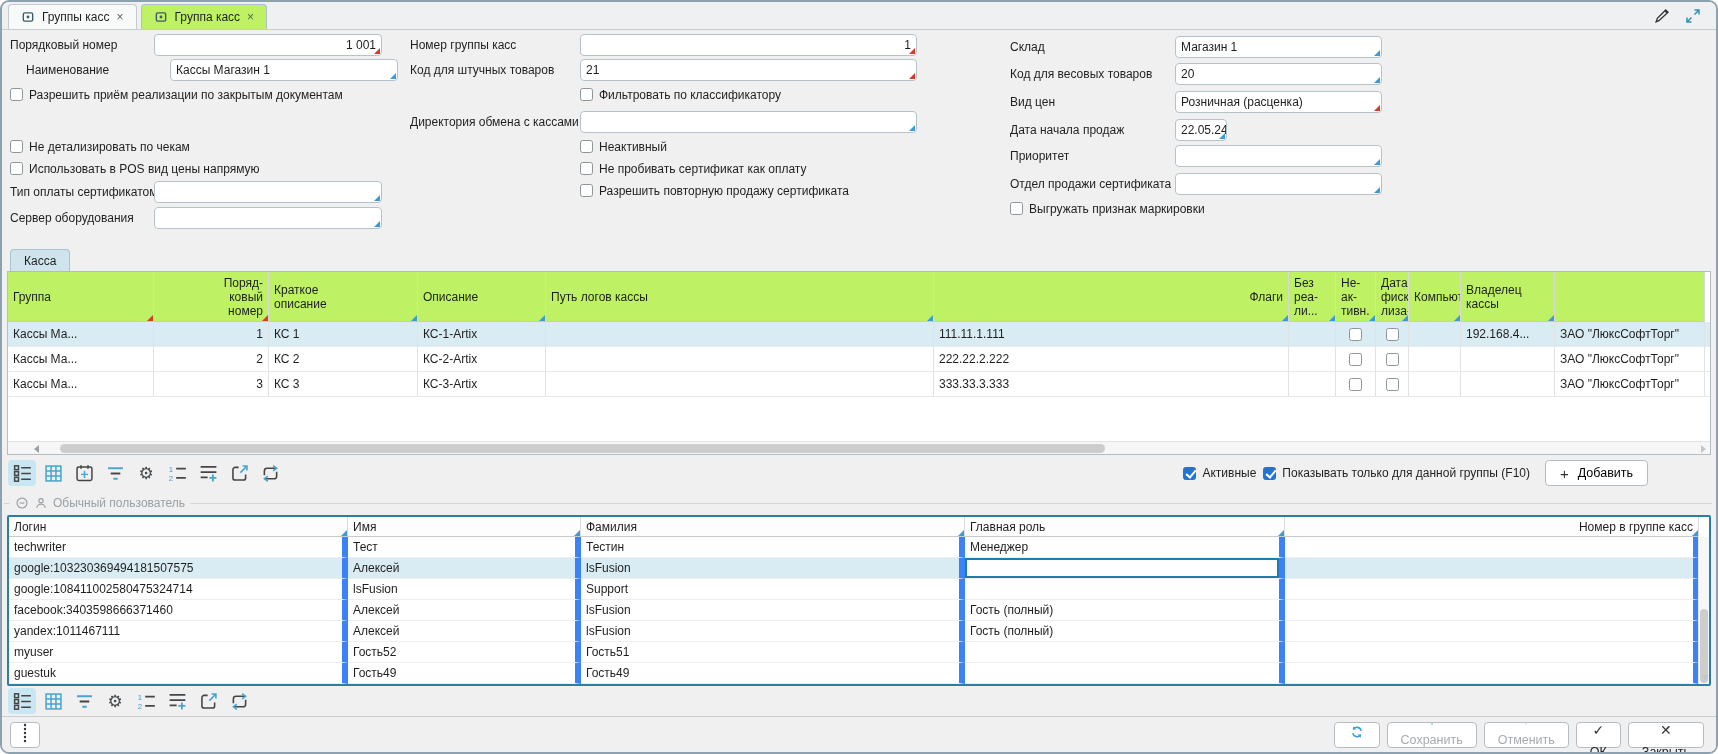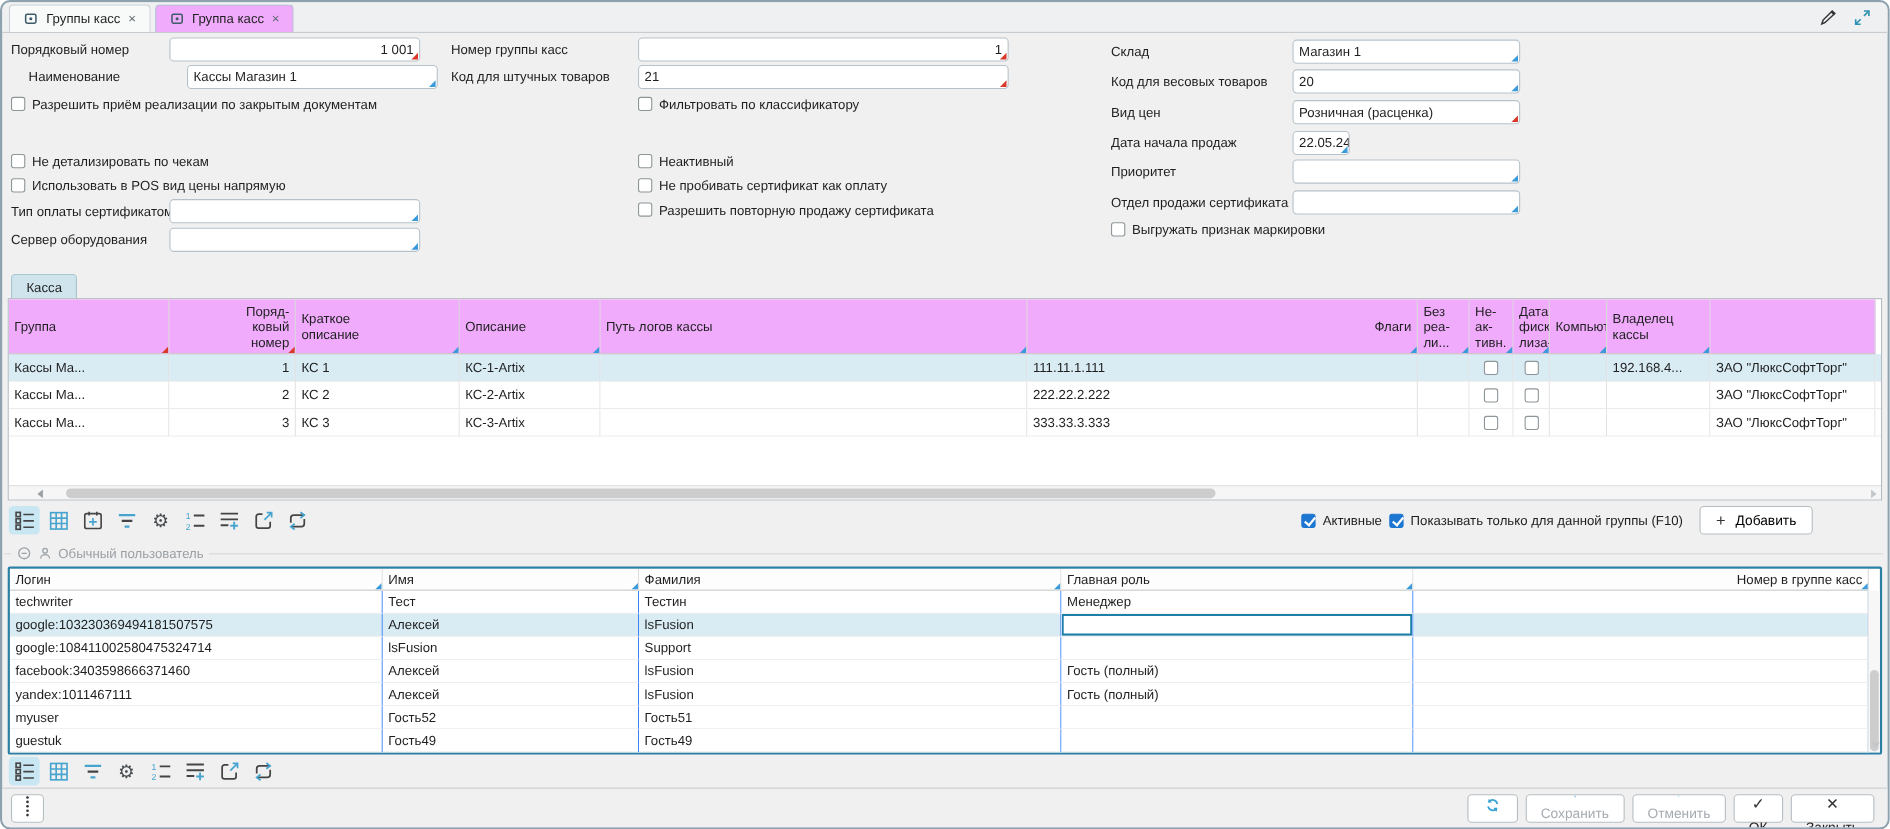--- a/index.html
+++ b/index.html
@@ -3,21 +3,21 @@
 <meta charset="utf-8">
 <style>
   html,body{margin:0;padding:0;background:#fff;}
   *{box-sizing:border-box;}
   .win{width:1718px;height:754px;border:2px solid #8da2ae;border-radius:9px;background:#f0f0f0;
        overflow:hidden;position:relative;font-family:"Liberation Sans","DejaVu Sans",sans-serif;color:#1f1f1f;}
   
   .tabbar{height:28px;display:flex;align-items:flex-end;border-bottom:1px solid #c6ccd0;padding:0 6px;background:#eef0f1;}
   .tab{height:25px;display:flex;align-items:center;gap:7px;padding:0 12px;font-size:12px;
        border:1px solid #c3cbd0;border-bottom:none;border-radius:4px 4px 0 0;background:#f8f9f9;margin-right:4px;cursor:default;}
-  .tab.active{background:#f0abfc;border-color:#a9c2ce;}
+  .tab.active{background:#bef264;border-color:#a9c2ce;}
   .tab .x{color:#5a6468;font-size:12px;line-height:1;}
   .hicons{margin-left:auto;display:flex;align-items:center;gap:12px;padding:0 8px 4px 0;}
   
   .form{position:relative;height:217px;}
   .frow{position:absolute;display:flex;align-items:center;height:22px;}
   .flabel{font-size:12px;white-space:nowrap;}
   .ffield{position:relative;background:#fff;border:1px solid #b6c2ca;border-radius:4px;height:22px;
           display:flex;align-items:center;padding:0 5px;font-size:12px;overflow:hidden;}
   .fval{flex:1;white-space:nowrap;}
   .fval.right{text-align:right;}
@@ -28,21 +28,21 @@
   .cb.checked{background:#1d76d2;border-color:#1d76d2;}
   .cb.checked::after{content:"";position:absolute;left:3.5px;top:0.5px;width:4px;height:8px;
           border:solid #fff;border-width:0 2px 2px 0;transform:rotate(40deg);}
   
   .kassarow{height:24px;display:flex;align-items:flex-end;padding-left:8px;}
   .ktab{height:22px;background:#cfe4ec;border:1px solid #a9c4cf;border-bottom:none;border-radius:4px 4px 0 0;
         padding:0 13px;font-size:12px;display:flex;align-items:center;}
   
   .t1{margin:0 5px;background:#fff;border:1px solid #b4bcc1;height:184px;display:flex;flex-direction:column;overflow:hidden;}
   .gr{display:grid;grid-template-columns:146px 115px 149px 128px 388px 355px 47px 40px 33px 52px 94px 150px 9px;}
-  .th{background:#f0abfc;border-right:1px solid #d8d8d8;border-bottom:1px solid #c9c9c9;font-size:12px;line-height:14px;
+  .th{background:#bef264;border-right:1px solid #d8d8d8;border-bottom:1px solid #c9c9c9;font-size:12px;line-height:14px;
       display:flex;align-items:center;padding:2px 5px;white-space:pre-line;position:relative;overflow:hidden;height:50px;}
   .th.r{justify-content:flex-end;text-align:right;}
   .chd{position:absolute;right:0;bottom:0;width:0;height:0;border-left:6px solid transparent;border-bottom:6px solid #3b9ad9;}
   .chd.red{border-bottom-color:#d9392a;}
   .td{height:25px;line-height:24px;font-size:12px;padding:0 5px;border-right:1px solid #e2e2e2;border-bottom:1px solid #e9e9e9;
       overflow:hidden;white-space:nowrap;background:#fff;}
   .td.r{text-align:right;}
   .td.c{display:flex;align-items:center;justify-content:center;padding:0;}
   .tr1.sel .td{background:#d9ecf4;}
   .t1fill{flex:1;background:#fff;}
@@ -64,21 +64,21 @@
   
   .legend{display:flex;align-items:center;height:24px;color:#9aa0a5;font-size:12px;gap:5px;padding-left:2px;}
   .legline{height:1px;background:#d6d6d6;}
   .legline.stub{width:6px;}
   .legline.fill{flex:1;margin-right:4px;}
   .t2{margin:0 5px;border:2px solid #2a7fa4;border-radius:2px;background:#fff;position:relative;height:171px;overflow:hidden;}
   .gr2{display:grid;grid-template-columns:339px 233px 384px 320px 414px;}
   .th2{height:20px;font-size:12px;padding:1px 5px;background:#fdfdfd;border-right:1px solid #dcdcdc;border-bottom:1px solid #c9c9c9;
        position:relative;overflow:hidden;white-space:nowrap;display:flex;align-items:center;}
   .th2.r{justify-content:flex-end;}
-  .td2{height:21px;line-height:20px;font-size:12px;padding:0 5px;border-right:1px solid #3b82f6;border-bottom:1px solid #eeeeee;
+  .td2{height:21px;line-height:20px;font-size:12px;padding:0 5px;border-right:6px solid #3b82f6;border-bottom:1px solid #eeeeee;
        white-space:nowrap;overflow:hidden;background:#fff;}
   .tr2.sel .td2{background:#d9ecf4;}
   .td2.focus{background:#fff !important;box-shadow:inset 0 0 0 2px #1d7fa8;}
   .vscroll{position:absolute;top:20px;right:0;bottom:0;width:11px;background:#f7f7f7;border-left:1px solid #e5e5e5;}
   .vthumb{position:absolute;top:72px;right:1px;width:8px;height:74px;background:#cdcdcd;border-radius:4px;}
   .varrow{position:absolute;bottom:4px;left:2px;width:0;height:0;border-left:4px solid transparent;border-right:4px solid transparent;border-top:5px solid #c3c7ca;}
   
   .bottombar{border-top:1px solid #c9ced2;height:37px;display:flex;align-items:center;padding:0 8px;gap:8px;background:#f0f0f0;}
   .bbtn{height:26px;border:1px solid #b6bdc2;border-radius:4px;background:#fff;display:flex;align-items:center;gap:8px;
         padding:0 13px;font-size:12.5px;color:#222;flex-direction:column;}
@@ -177,20 +177,27 @@
       <span class="flabel" style="width:170px;">Код для штучных товаров</span>
       <div class="ffield" style="width:337px;">
           <span class="fval">21</span>
           <i class="corner red"></i>
         </div>
     </div>
     <label class="fcheck" style="left:578px;top:57px;">
       <span class="cb"></span>
         <span>Фильтровать по классификатору</span>
     </label>
+    <div class="frow" style="left:408px;top:81px;">
+      <span class="flabel" style="width:170px;">Директория обмена с кассами</span>
+      <div class="ffield" style="width:337px;">
+          <span class="fval"></span>
+          <i class="corner"></i>
+        </div>
+    </div>
     <label class="fcheck" style="left:578px;top:109px;">
       <span class="cb"></span>
         <span>Неактивный</span>
     </label>
     <label class="fcheck" style="left:578px;top:131px;">
       <span class="cb"></span>
         <span>Не пробивать сертификат как оплату</span>
     </label>
     <label class="fcheck" style="left:578px;top:153px;">
       <span class="cb"></span>

